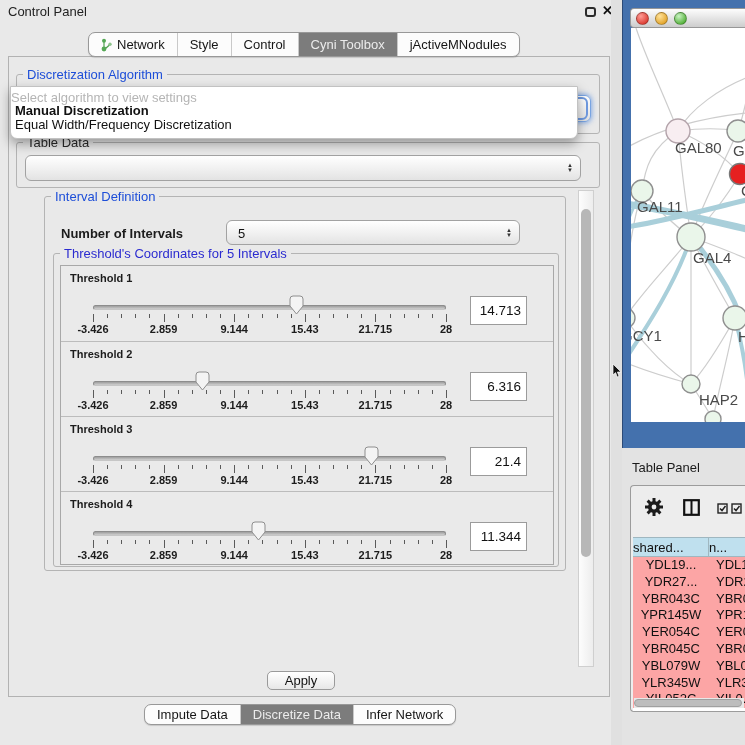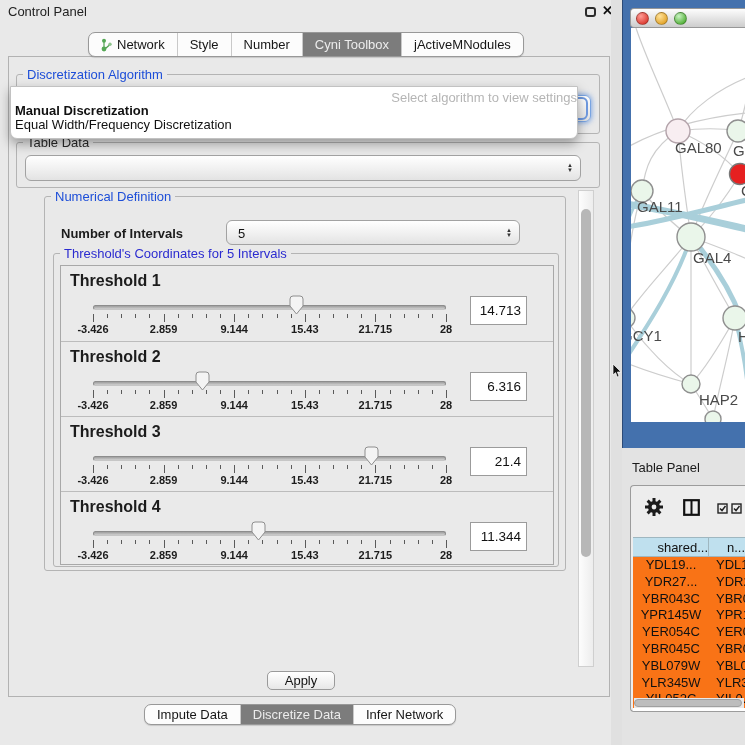--- a/index.html
+++ b/index.html
@@ -33,35 +33,35 @@
   
   .combo{position:absolute;background:linear-gradient(#ffffff,#f0f0f0 55%,#e3e3e3);border:1px solid #a2a2a2;border-radius:6px;font-size:13px}
   .combo .val{position:absolute;left:11px;top:50%;transform:translateY(-50%);color:#111;white-space:nowrap}
   .stepper{position:absolute;right:7px;top:50%;transform:translateY(-50%)}
   .stepper span{display:block;font-size:6px;line-height:5px;color:#333;text-align:center}
   #algo-combo{border-color:#7aa5e3;box-shadow:0 0 5px 1px rgba(110,155,225,.8)}
   #algo-combo .cap{position:absolute;right:2px;top:1px;bottom:1px;width:17px;border:2px solid #6f9ae0;border-radius:6px;background:linear-gradient(#fff,#e8e8e8)}
 
   
   #algo-popup{position:absolute;left:10px;top:86px;width:568px;height:53px;background:#fff;border:1px solid #c2c2c2;border-radius:0 0 7px 7px;box-shadow:0 5px 12px rgba(0,0,0,.35);z-index:20}
-  #popup-hint{position:absolute;left:0;right:0;top:3px;text-align:right;color:#b5b5b5;font-size:13px}
+  #popup-hint{position:absolute;left:0;right:0;top:3px;text-align:left;color:#b5b5b5;font-size:13px}
   #popup-items{position:absolute;left:4px;top:17px;right:4px}
   .popup-item{font-size:13px;line-height:14px;color:#111;white-space:nowrap}
   .popup-item.hl{font-weight:bold}
 
   
   #main-scroll{position:absolute;left:578px;top:190px;width:16px;height:477px;background:linear-gradient(to right,#fdfdfd,#ededed);border:1px solid #cfcfcf}
   #main-scroll .thumb{position:absolute;left:2px;top:18px;width:10px;height:348px;background:#b7b7b7;border-radius:6px}
 
   
   #noi-label{position:absolute;left:16px;top:29px;font-size:13px;font-weight:bold;color:#1c1c1c}
   #threshold-rows{position:absolute;left:6px;top:11px;width:494px;height:300px;border:1px solid #a8a8a8;background:#eaeaea}
   .th-row{position:relative;height:75px}
   .th-row + .th-row{border-top:1px solid #bcbcbc}
-  .th-title{position:absolute;left:9px;top:6px;font-size:16px;font-weight:bold;color:#1c1c1c}
+  .th-title{position:absolute;left:9px;top:6px;font-size:11px;font-weight:bold;color:#1c1c1c}
   .th-slider{position:absolute;left:32px;top:0;width:353px;height:75px}
   .track{position:absolute;left:0;right:0;top:39px;height:5px;border-radius:3px;background:linear-gradient(#9e9e9e,#cfcfcf);border:1px solid #8d8d8d;border-bottom-color:#c6c6c6}
   .handle{position:absolute;top:29px;width:15px;height:20px}
   .ticks{position:absolute;left:0;right:0;top:48px;height:9px}
   .ticks i{position:absolute;top:0;width:1px;background:#5a5a5a}
   .ticks i.mi{height:4px}
   .ticks i.ma{height:8px}
   .ticklabels{position:absolute;left:0;right:0;top:57px;height:12px}
   .ticklabels span{position:absolute;transform:translateX(-50%);font-size:11px;font-weight:bold;color:#1c1c1c;white-space:nowrap}
   .th-value{position:absolute;left:409px;top:30px;width:57px;height:29px;background:#fff;border:1px solid #9b9b9b;font-size:13.5px;line-height:27px;text-align:right;padding-right:5px;color:#111}
@@ -84,24 +84,24 @@
   #light-yellow{left:24px;background:radial-gradient(circle at 35% 30%,#ffe29a,#e3a62e 75%)}
   #light-green{left:43px;background:radial-gradient(circle at 35% 30%,#c9f3c3,#57b33e 75%)}
   #net-canvas{position:absolute;left:8px;top:28px;width:115px;height:394px;background:#fff;overflow:hidden}
   .nlabel{font-family:"Liberation Sans",sans-serif;font-size:15px;fill:#4a4a4a}
 
   #tp-title{position:absolute;left:632px;top:460px;font-size:13px;color:#1a1a1a}
   #table-window{position:absolute;left:630px;top:485px;width:115px;height:227px;background:#ededed;border:1px solid #9c9c9c;border-right:none;border-radius:4px 0 0 4px;overflow:hidden}
   .t-icon{position:absolute}
   #data-table{position:absolute;left:2px;top:51px;right:0;bottom:0;background:#fff}
   #t-header{display:flex;height:20px;border-top:1px solid #9fb7c0;border-bottom:1px solid #9fb7c0}
-  .t-hcell{background:#bfe0ee;font-size:13px;line-height:19px;text-align:right;color:#111;overflow:hidden;white-space:nowrap}
+  .t-hcell{background:#bfe0ee;font-size:13px;line-height:19px;text-align:left;color:#111;overflow:hidden;white-space:nowrap}
   .t-hcell:first-child{width:76px;border-right:1px solid #9fb7c0}
   .t-hcell:last-child{flex:1}
-  .t-row{display:flex;height:16.8px;background:#f97316}
+  .t-row{display:flex;height:16.8px;background:#fca5a5}
   .t-cell{font-size:13px;line-height:16.5px;white-space:nowrap;overflow:hidden;color:#111}
   .t-cell:first-child{width:76px;text-align:center}
   .t-cell:last-child{flex:1;padding-left:7px}
   #h-scroll{position:absolute;left:3px;top:212px;width:110px;height:10px;background:#e8e8e8}
   #h-scroll .thumb{position:absolute;left:0;top:1px;width:108px;height:8px;background:#bdbdbd;border:1px solid #a0a0a0;border-radius:4px}
 </style>
 </head>
 <body>
 
 <div id="left-panel">
@@ -118,21 +118,21 @@
           <circle cx="3" cy="2.7" r="2" fill="#55a855"></circle>
           <circle cx="3" cy="11" r="2.4" fill="#55a855"></circle>
           <circle cx="9" cy="6.2" r="1.7" fill="#8cc48c"></circle>
         </svg>
         <span>Network</span>
       </div>
       <div class="tab">
         <span>Style</span>
       </div>
       <div class="tab">
-        <span>Number</span>
+        <span>Control</span>
       </div>
       <div class="tab selected">
         <span>Cyni Toolbox</span>
       </div>
       <div class="tab">
         <span>jActiveMNodules</span>
       </div>
     </div>
 
   <div class="group" style="left:16px;top:74px;width:584px;height:60px">
@@ -163,21 +163,21 @@
           <span>▼</span>
       </div>
     </div>
   </div>
 
   <div id="main-scroll">
     <div class="thumb"></div>
   </div>
 
   <div class="group" style="left:44px;top:196px;width:522px;height:375px">
-    <span class="grouptitle gt-green" style="background:#e9e9e9">Numerical Definition</span>
+    <span class="grouptitle gt-green" style="background:#e9e9e9">Interval Definition</span>
     <div id="noi-label">Number of Intervals</div>
     <div class="combo" style="left:181px;top:23px;width:294px;height:25px">
       <span class="val">5</span>
       <div class="stepper">
         <span>▲</span>
           <span>▼</span>
       </div>
     </div>
     <div class="group" style="left:8px;top:56px;width:506px;height:314px">
       <span class="grouptitle gt-blue">Threshold's Coordinates for 5 Intervals</span>

